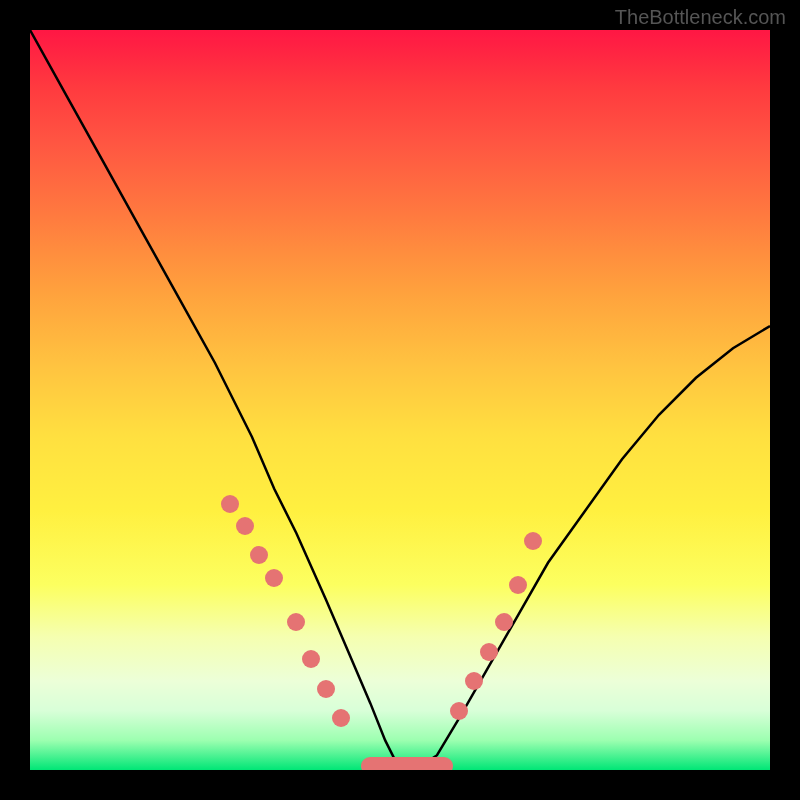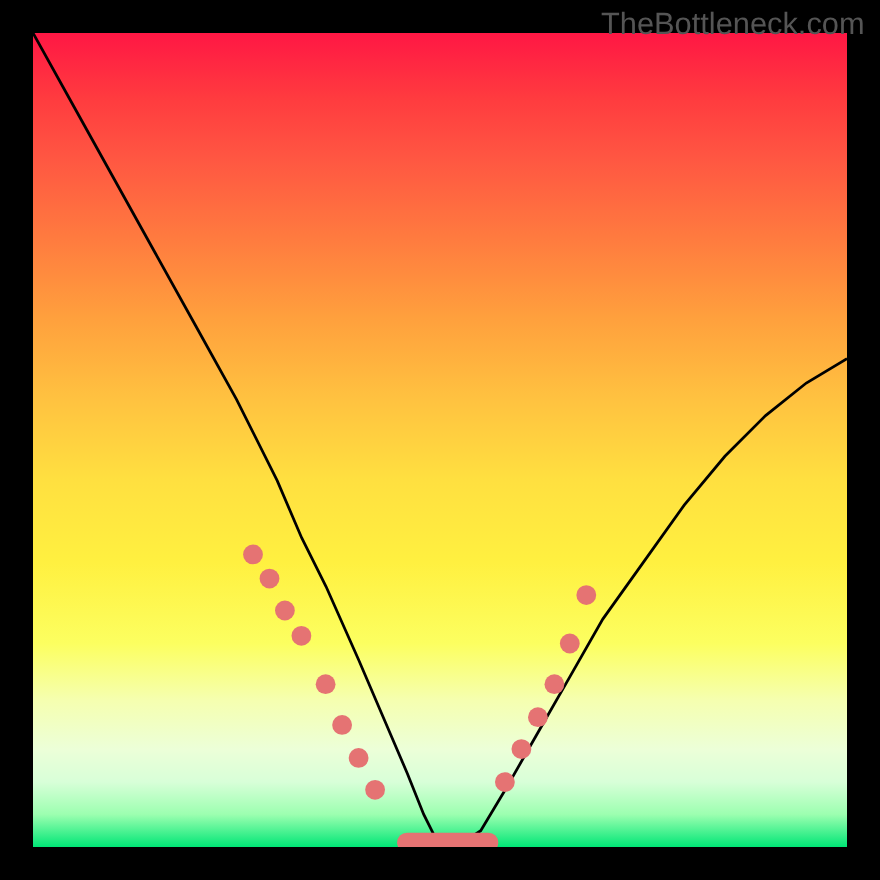--- a/index.html
+++ b/index.html
@@ -8,21 +8,21 @@
     height: 800px;
     background: #000;
     position: relative;
     font-family: Arial, sans-serif;
   }
   .watermark {
     position: absolute;
     top: 6px;
     right: 14px;
     color: #555;
-    font-size: 28px;
+    font-size: 20px;
     font-weight: 500;
     z-index: 10;
   }
   .plot-frame {
     position: absolute;
     left: 30px;
     top: 30px;
     width: 740px;
     height: 740px;
     background: linear-gradient(to bottom,

